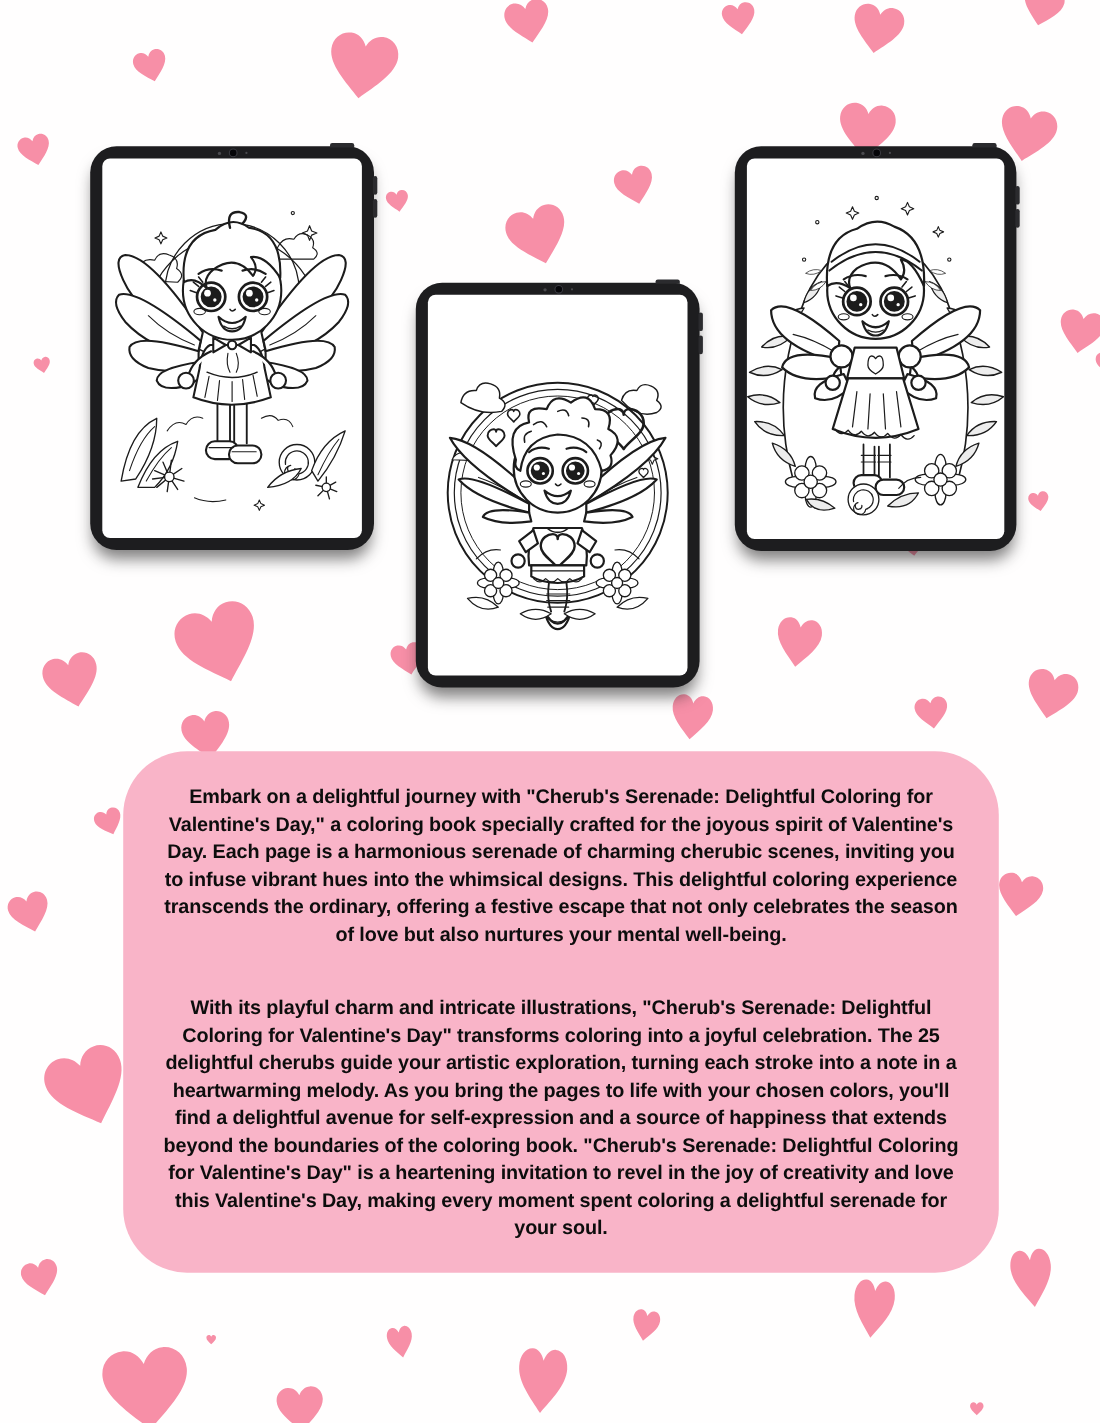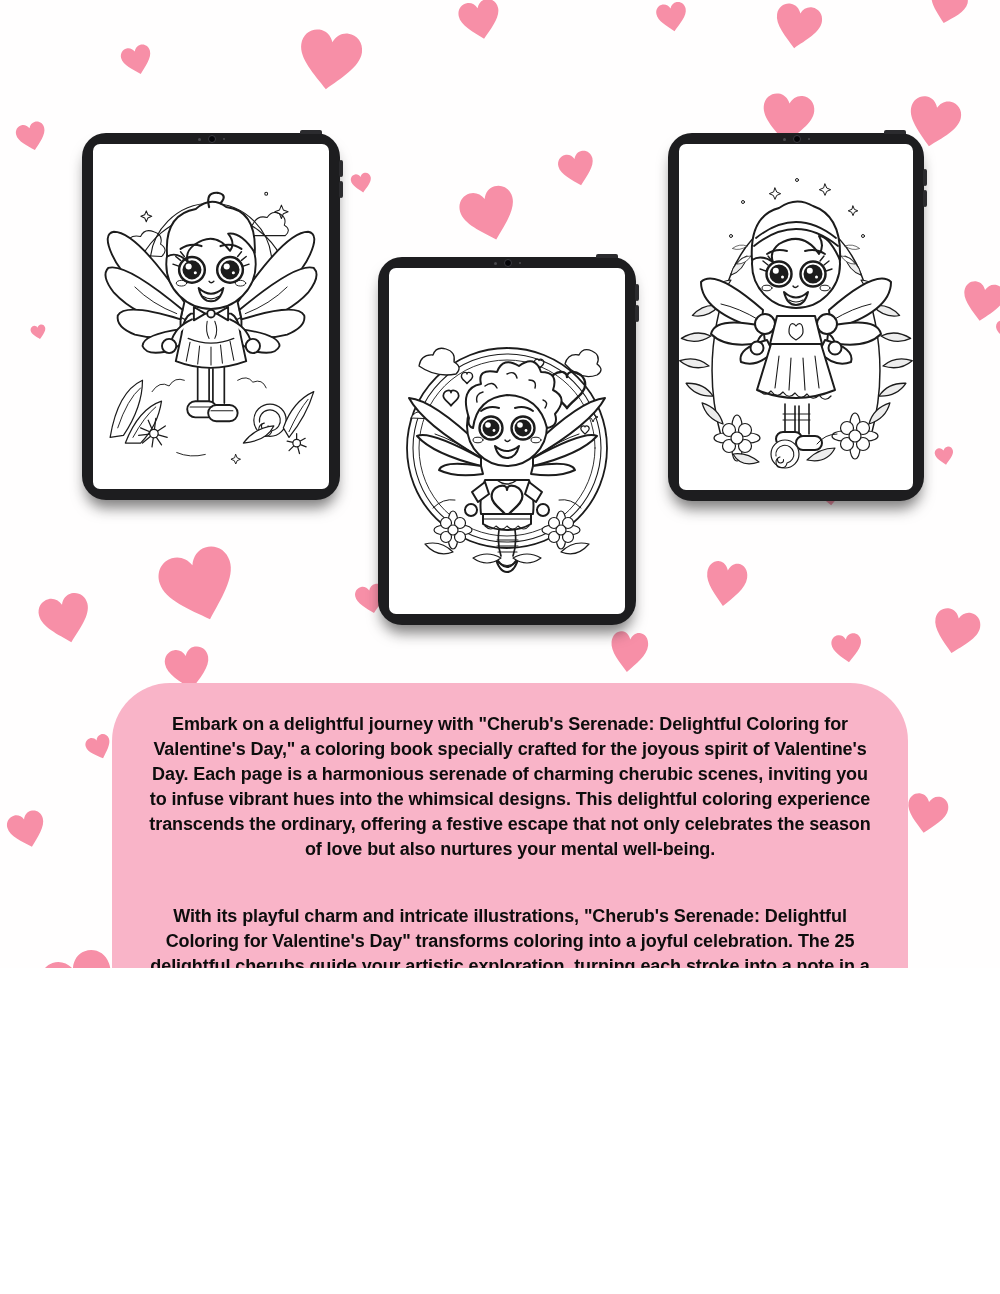--- a/index.html
+++ b/index.html
@@ -1,17 +1,17 @@
 <!DOCTYPE html>
 <html><head>
 <meta charset="utf-8">
 <style>
   html,body{margin:0;padding:0;}
   body{font-family:"Liberation Sans","DejaVu Sans",sans-serif;}
-  .canvas{position:relative;width:1000px;height:968px;overflow:hidden;background:#FFFEFE;}
+  .canvas{position:relative;width:1000px;height:1294px;overflow:hidden;background:#FFFEFE;}
 
   
   .heart{position:absolute;z-index:1;pointer-events:none;}
   .heart svg{display:block;width:100%;height:100%;}
 
   
   .tablet{position:absolute;z-index:5;background:#1d1d1f;border-radius:24px;
           box-shadow:0 11px 14px -3px rgba(25,25,25,.55);}
   .screen{position:absolute;left:11px;right:11px;top:11px;bottom:11px;background:#fff;
           border-radius:7px;overflow:hidden;}

